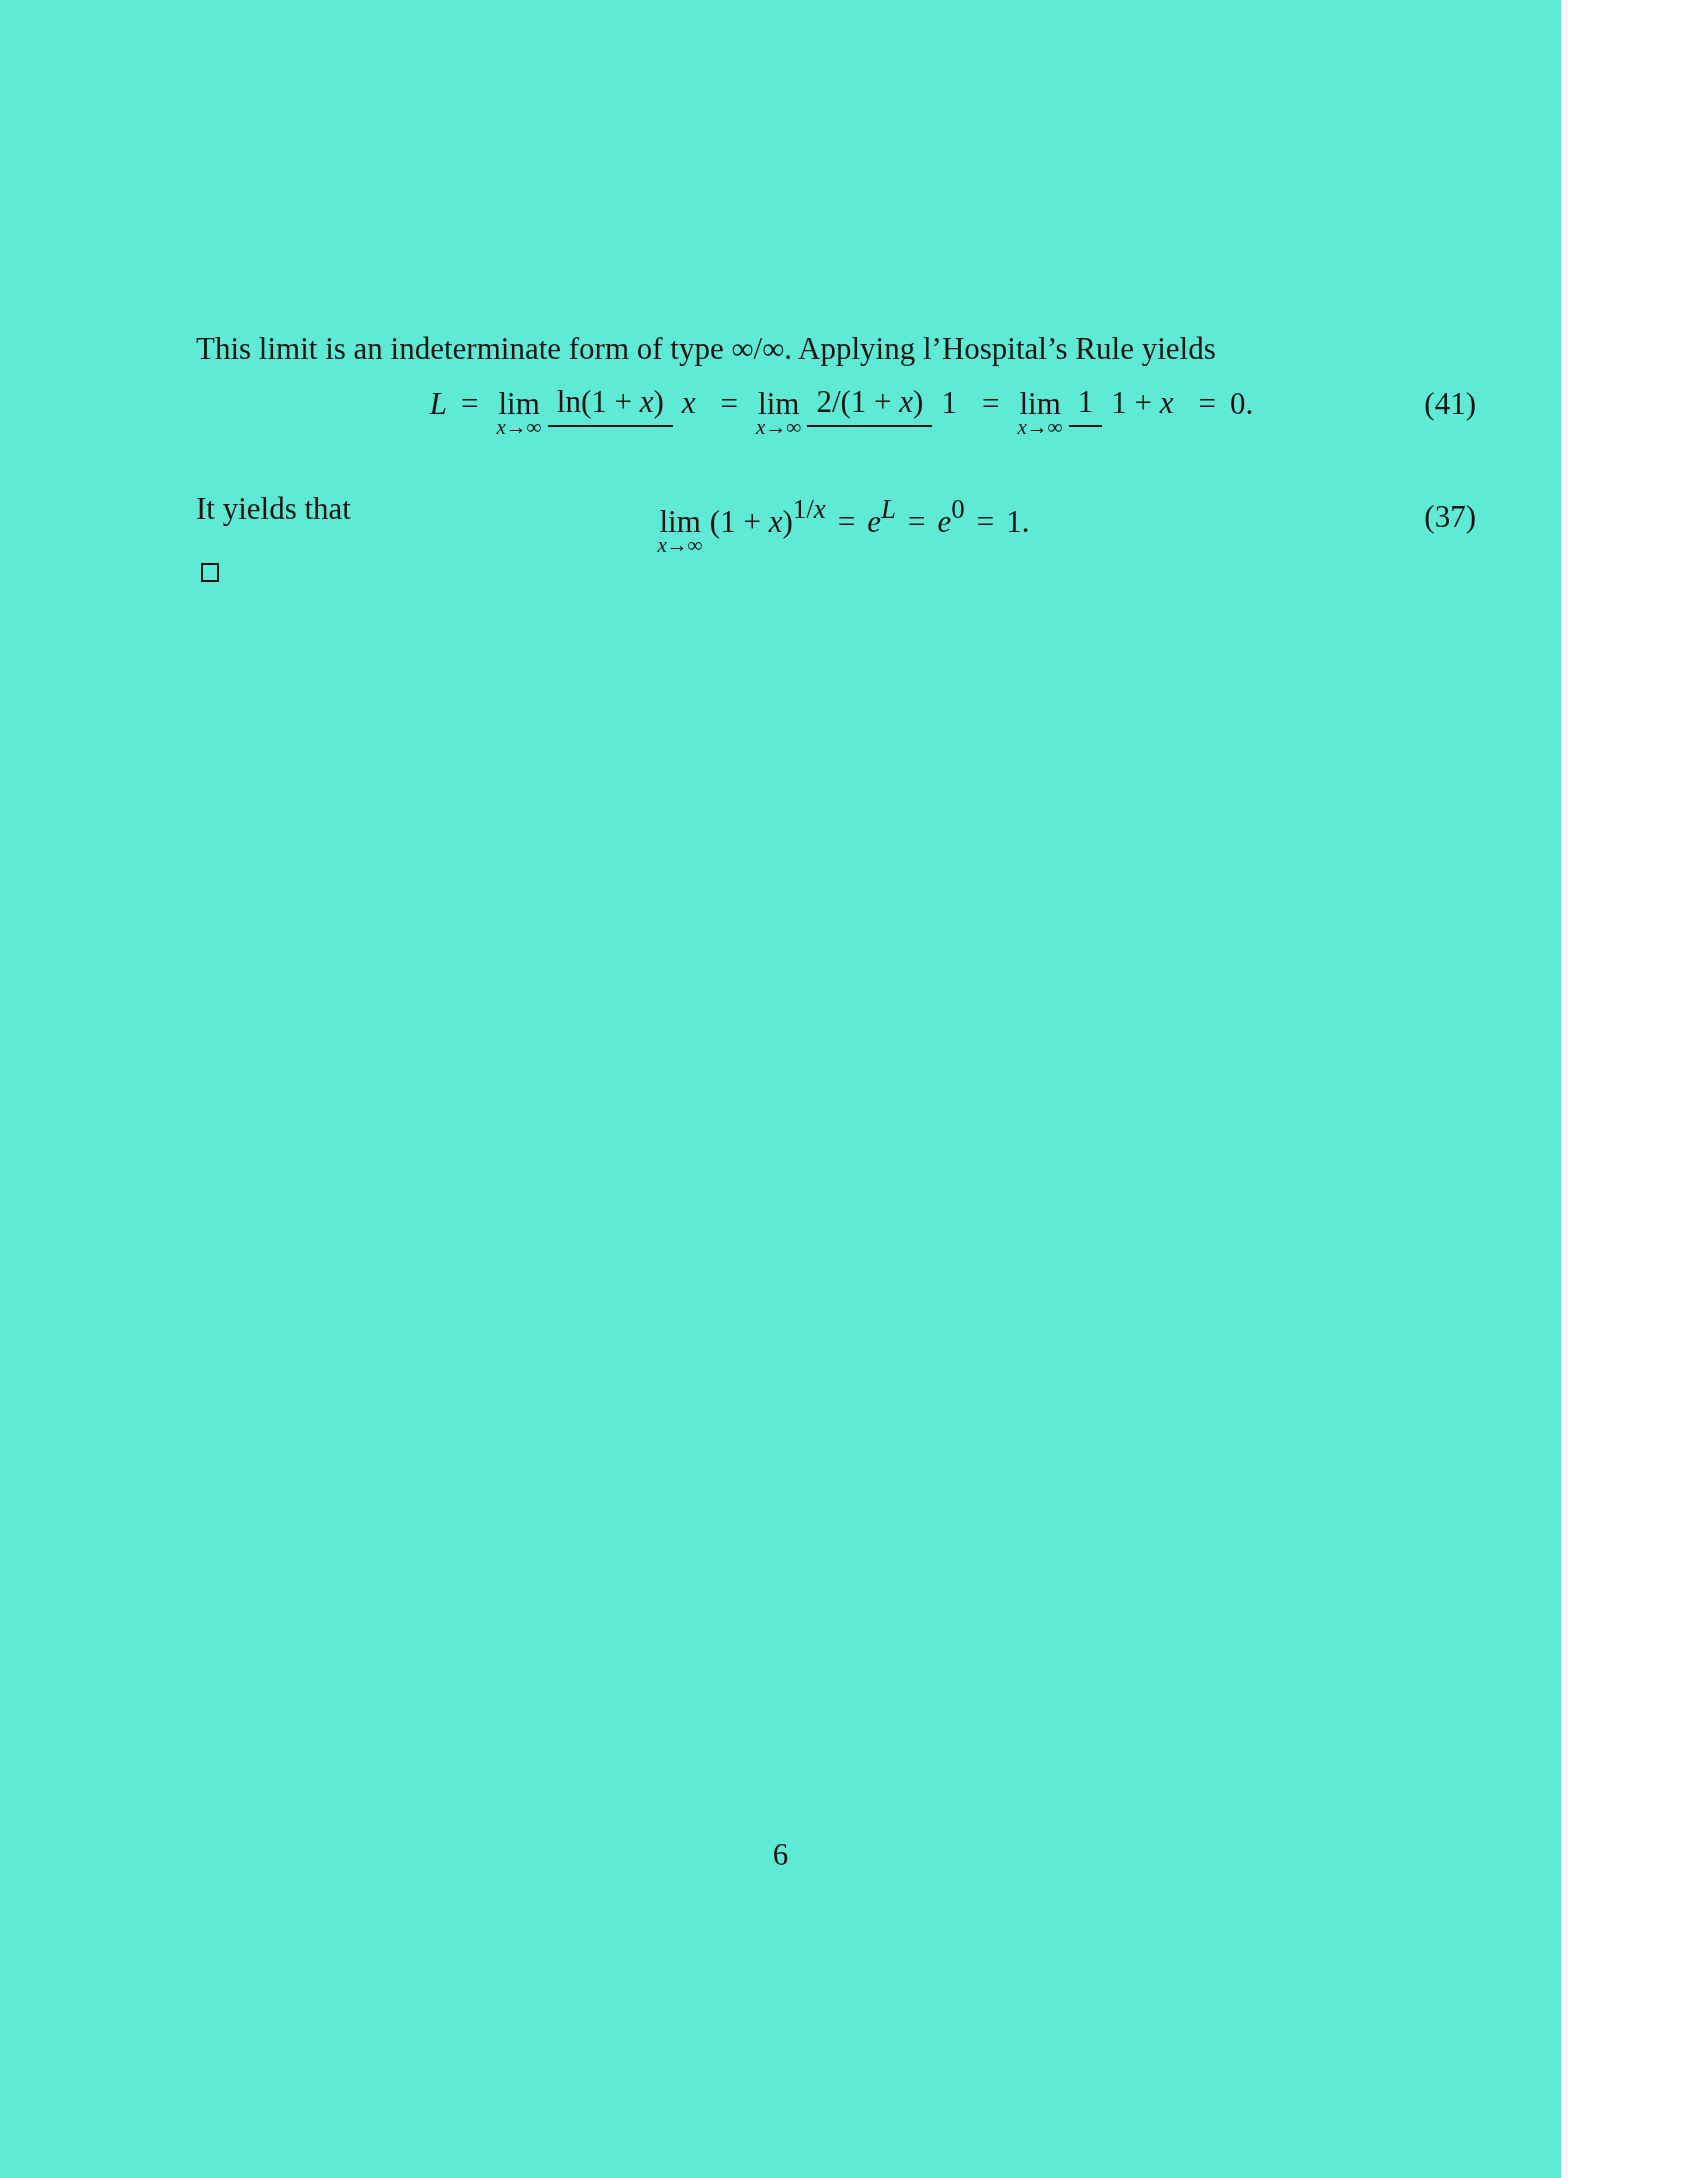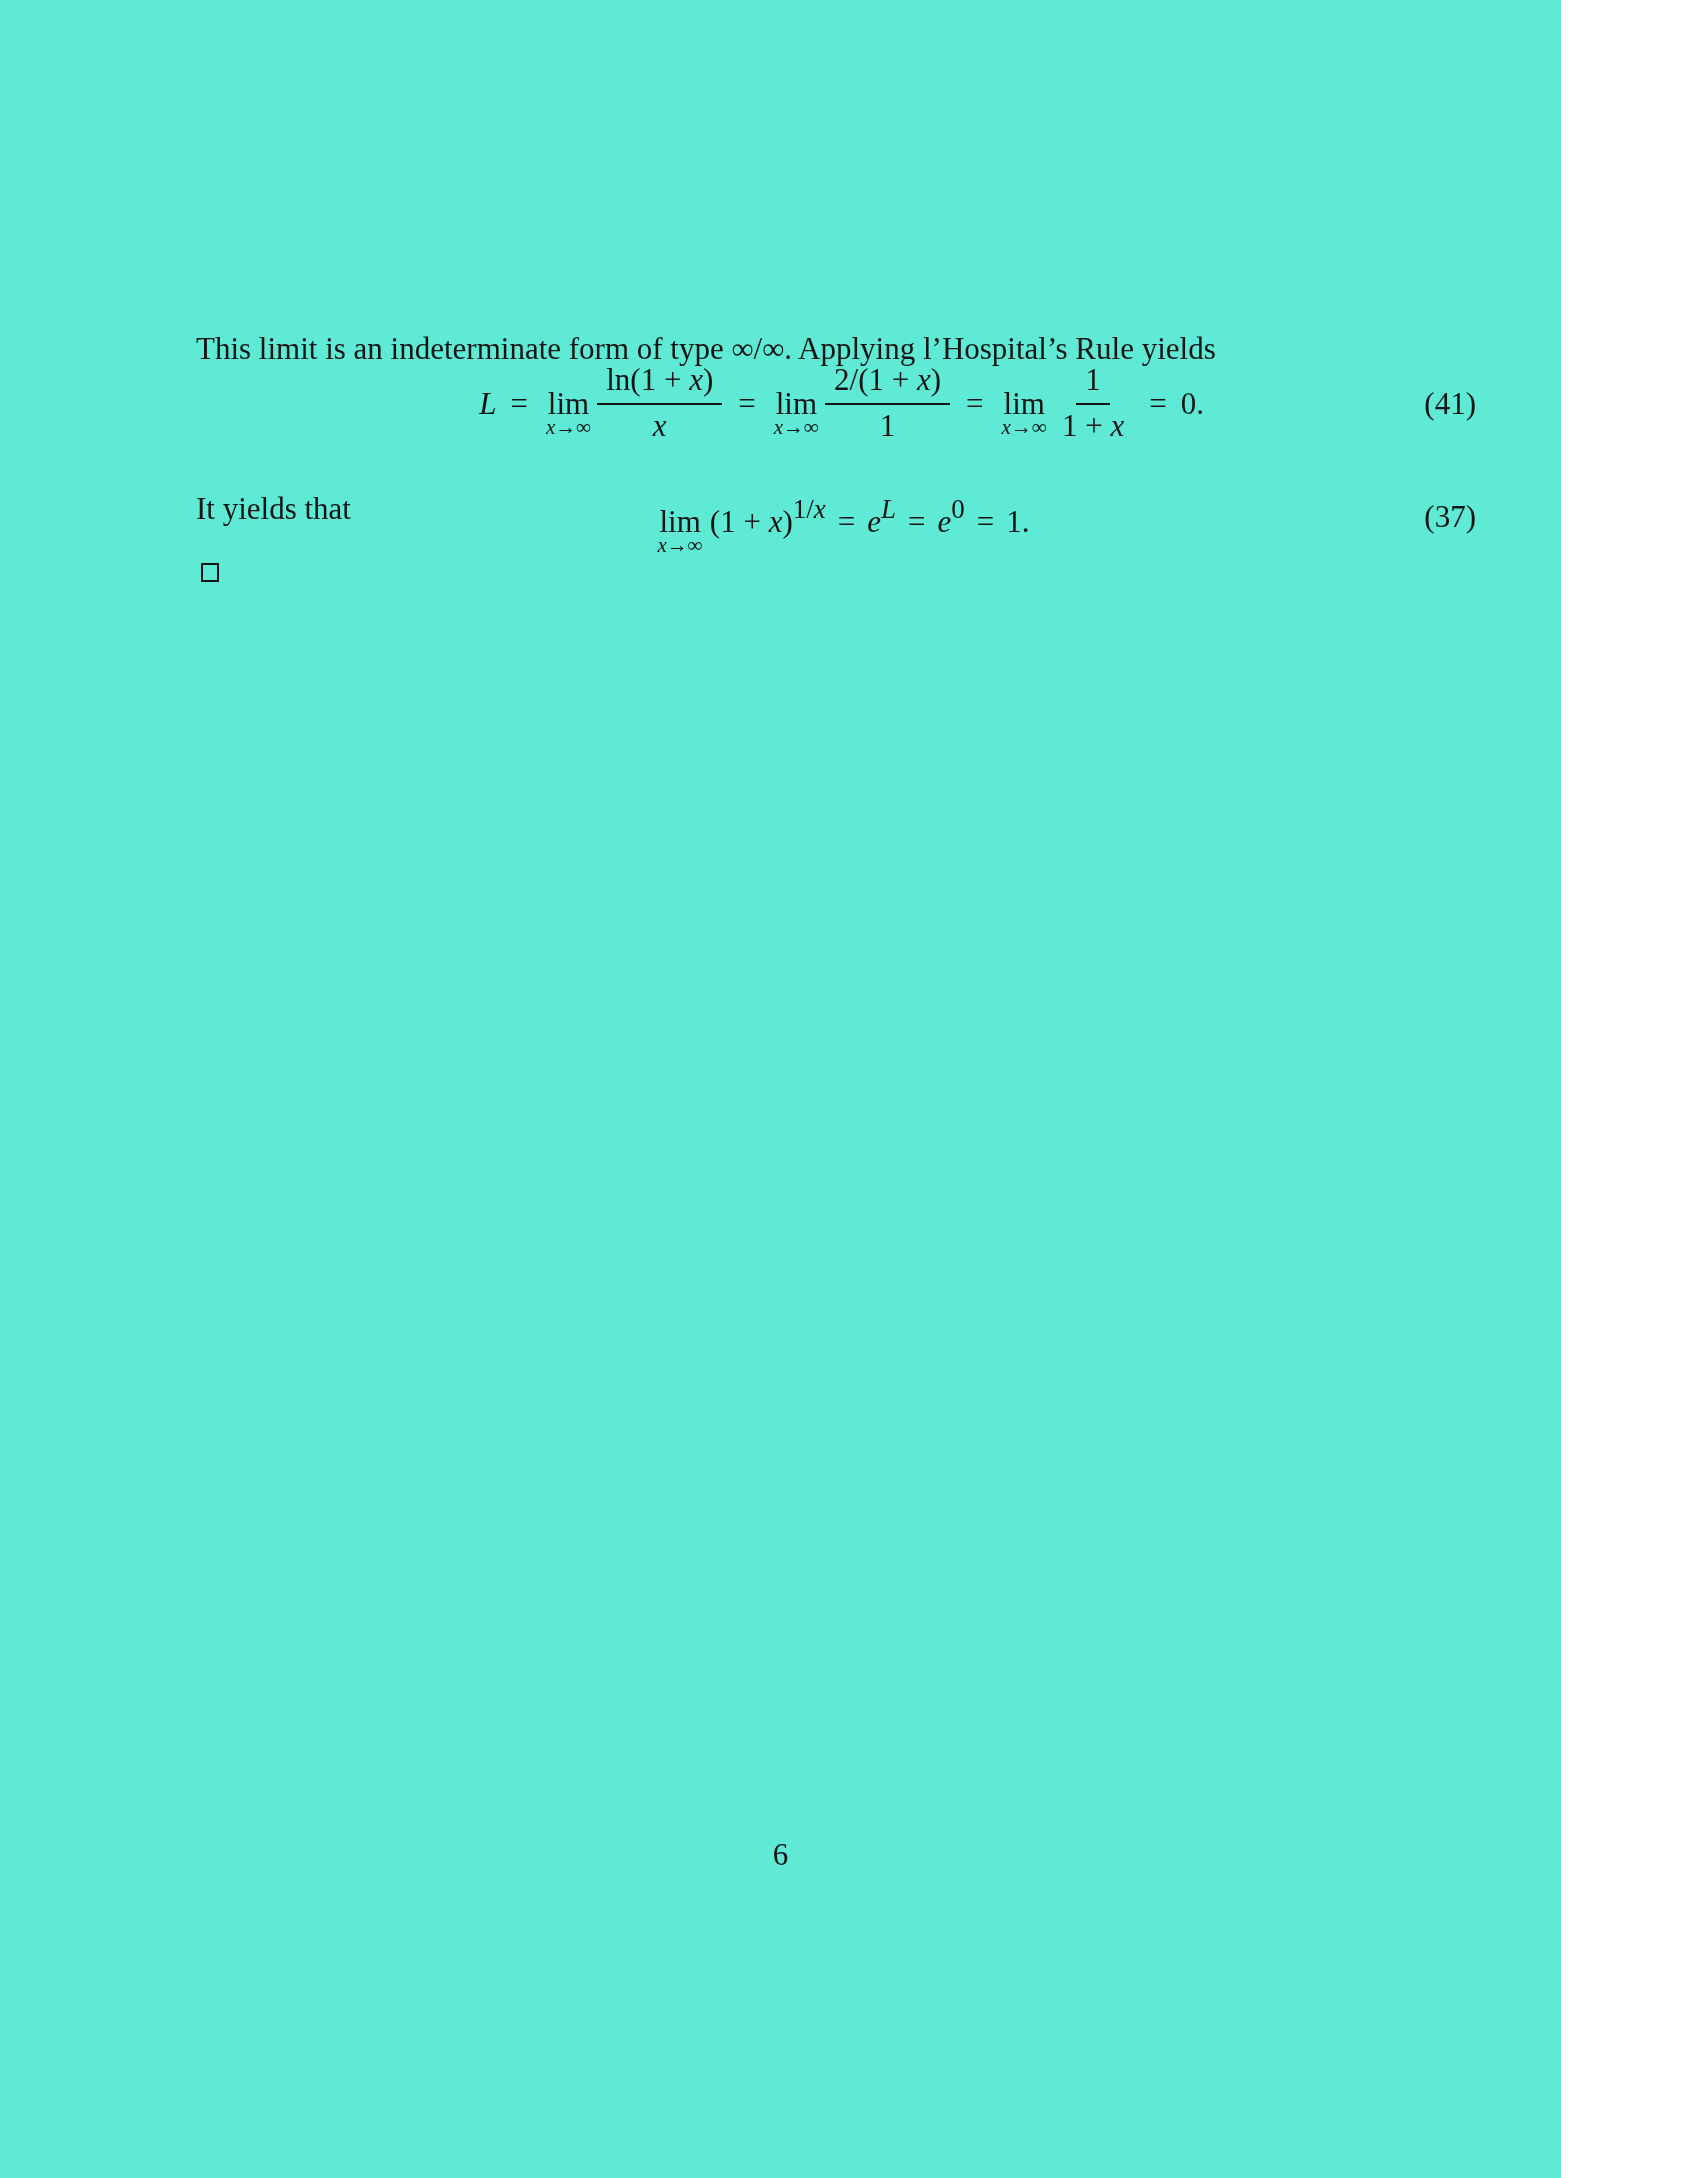--- a/index.html
+++ b/index.html
@@ -18,21 +18,21 @@
 
   .eqrow{display:flex;align-items:center;font-size:31px;}
   .eqline{font-size:31px;white-space:nowrap;}
 
   .tag{position:absolute;right:11px;top:50%;transform:translateY(-50%);font-size:31px;}
 
   .it{font-style:italic;}
   .rel{margin:0 14px;}
   .rel42{margin:0 12px;}
 
-  .frac{display:inline-flex;flex-direction:column;align-items:center;margin:8px 2px;}
+  .frac{display:inline-flex;flex-direction:row;align-items:center;margin:8px 2px;}
   .num,.den{padding:1px 9px 3px;line-height:40px;white-space:nowrap;}
   .num{border-bottom:2px solid #141414;}
 
   .lim{position:relative;margin:0 6px;white-space:nowrap;display:inline-block;}
   .limsub{
     position:absolute;top:100%;left:50%;transform:translateX(-50%);
     margin-top:-7px;font-size:21px;white-space:nowrap;font-style:italic;
   }
   .sup{font-size:27px;vertical-align:14px;}
 

